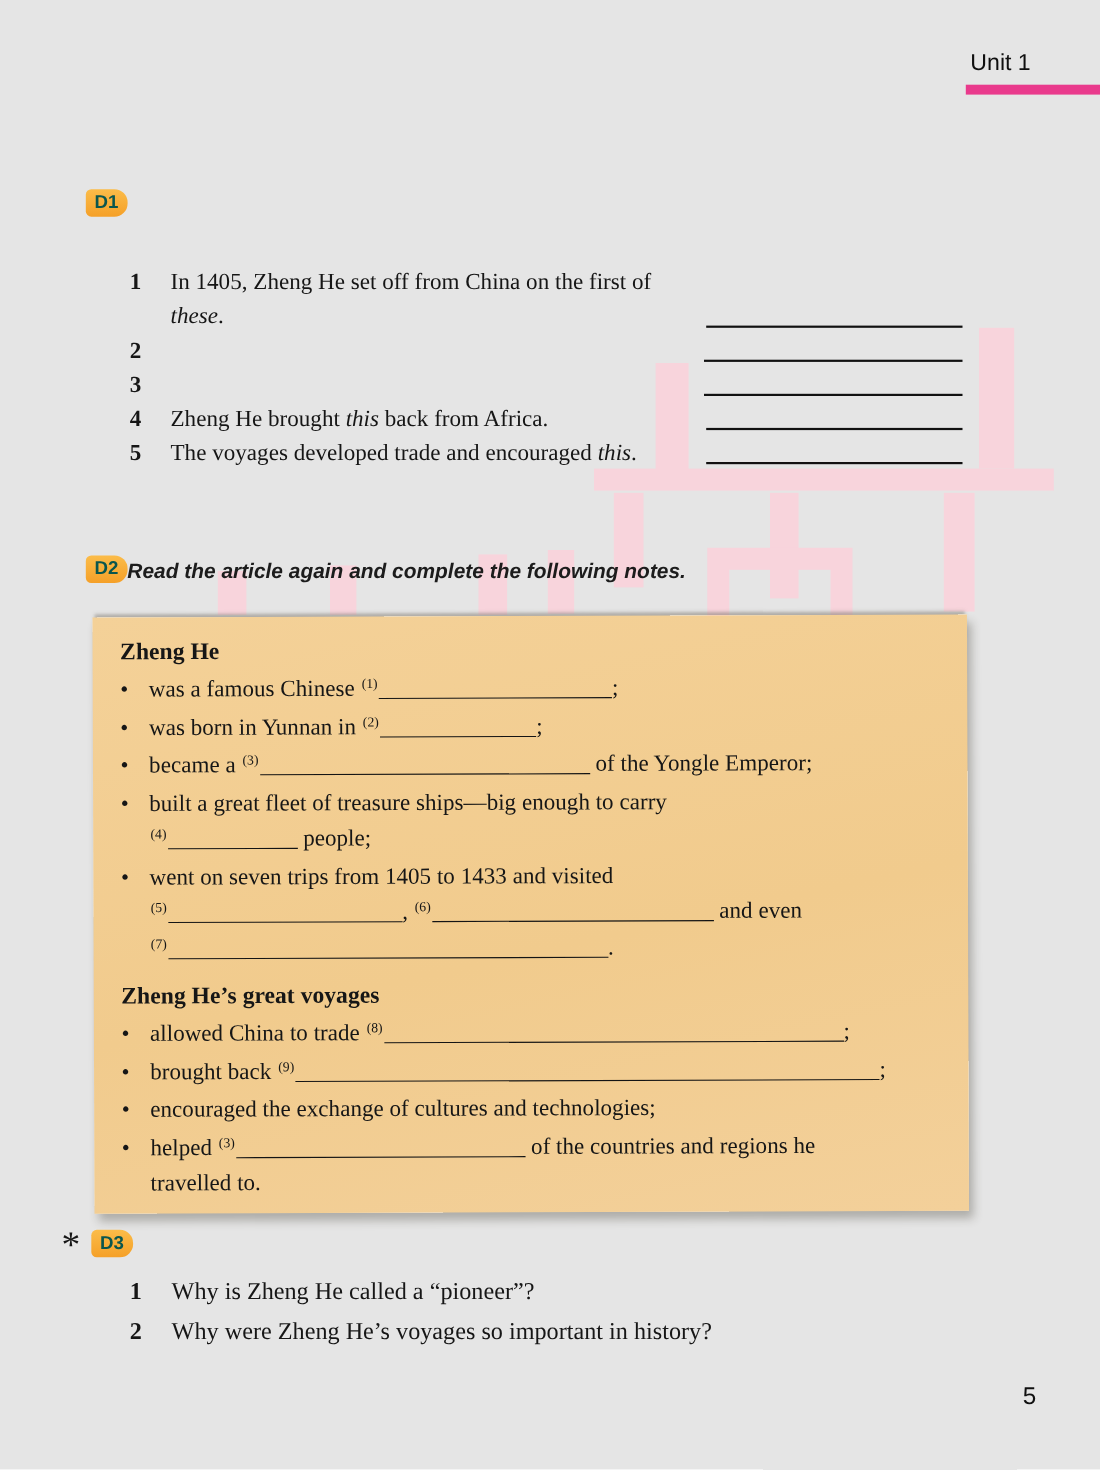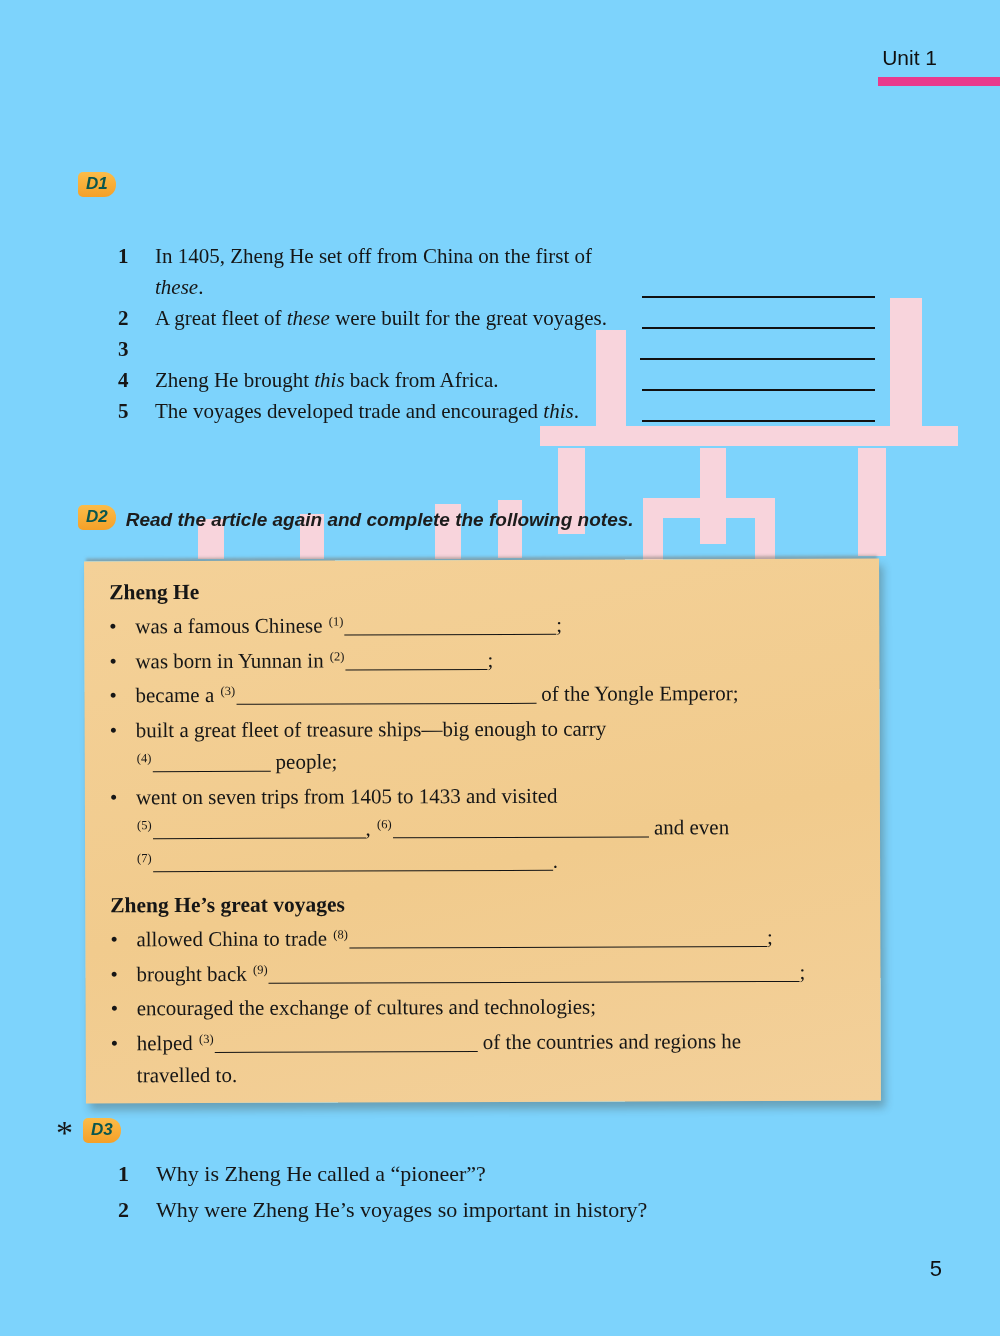--- a/index.html
+++ b/index.html
@@ -1,16 +1,16 @@
 <!DOCTYPE html>
 <html><head>
 <meta charset="utf-8">
 <style>
   html,body{margin:0;padding:0;background:#ffffff;}
-  .page{position:relative;width:1000px;height:1336px;background:#7dd3fc;overflow:hidden;
+  .page{position:relative;width:1000px;height:1336px;background:#e5e5e5;overflow:hidden;
         font-family:"Liberation Serif",serif;color:#161616;}
 
   
   .wm{position:absolute;inset:0;}
   .wm div{position:absolute;}
   .wm .fill{background:#f8d4dc;}
   .wm .tri{width:0;height:0;border-style:solid;border-color:transparent;}
   .wm-t1{left:292px;top:315px;border-left:58px solid transparent;border-right:58px solid transparent;border-bottom:100px solid #f8d4dc;transform:rotate(-14deg);}
   .wm-t2{left:428px;top:340px;border-left:42px solid transparent;border-right:42px solid transparent;border-bottom:72px solid #f8d4dc;transform:rotate(16deg);}
   .wm-arrow{left:577px;top:293px;border-left:34px solid transparent;border-right:34px solid transparent;border-bottom:46px solid #f8d4dc;}
@@ -34,25 +34,25 @@
   .unit-bar{position:absolute;top:77px;left:878px;right:0;height:9px;background:#e93a8c;}
 
   
   .sec-title{position:absolute;left:80px;top:128px;font-family:"Liberation Sans",sans-serif;
              font-weight:700;font-size:28px;color:#0b5c54;letter-spacing:.2px;}
   .sec-letter{margin-right:17px;}
 
   
   .badge{display:inline-block;background:linear-gradient(180deg,#fbbc49,#f5a028);color:#0a564e;
          font-family:"Liberation Sans",sans-serif;font-weight:700;font-size:17px;line-height:22px;
-         padding:1px 8px 2px;border-radius:5px 12px 12px 5px;flex:0 0 auto;font-style:italic;}
+         padding:1px 8px 2px;border-radius:5px 12px 12px 5px;flex:0 0 auto;}
   .instr{font-family:"Liberation Sans",sans-serif;font-style:italic;font-weight:700;
          font-size:19px;line-height:29px;color:#1c1c1c;}
   .d1-head{position:absolute;left:78px;top:172px;width:845px;display:flex;gap:10px;align-items:flex-start;}
-  .d2-head{position:absolute;left:78px;top:505px;width:845px;display:flex;gap:10px;align-items:flex-start;}
+  .d2-head{position:absolute;left:78px;top:505px;width:845px;display:flex;gap:0;align-items:flex-start;}
 
   
   .d1-list{position:absolute;left:118px;top:241px;width:757px;}
   .q-row{display:flex;}
   .q-num{flex:0 0 37px;font-weight:700;font-size:21px;line-height:31px;}
   .q-text{flex:0 0 487px;font-size:21px;line-height:31px;}
   .q-blank{display:block;width:235px;border-bottom:2px solid #111;align-self:flex-end;
            margin-bottom:5px;margin-left:auto;}
 
   
@@ -117,21 +117,20 @@
   </div>
 
   <div class="d1-list">
     <div class="q-row">
       <span class="q-num">1</span>
       <div class="q-text"><span>In 1405, Zheng He set off from China on the first of </span><i>these</i><span>.</span></div>
       <span class="q-blank"></span>
     </div>
     <div class="q-row">
       <span class="q-num">2</span>
-      <div class="q-text"><span>A great fleet of </span><i>these</i><span> were built for the great voyages.</span></div>
       <span class="q-blank"></span>
     </div>
     <div class="q-row">
       <span class="q-num">3</span>
       <span class="q-blank"></span>
     </div>
     <div class="q-row">
       <span class="q-num">4</span>
       <div class="q-text"><span>Zheng He brought </span><i>this</i><span> back from Africa.</span></div>
       <span class="q-blank"></span>

